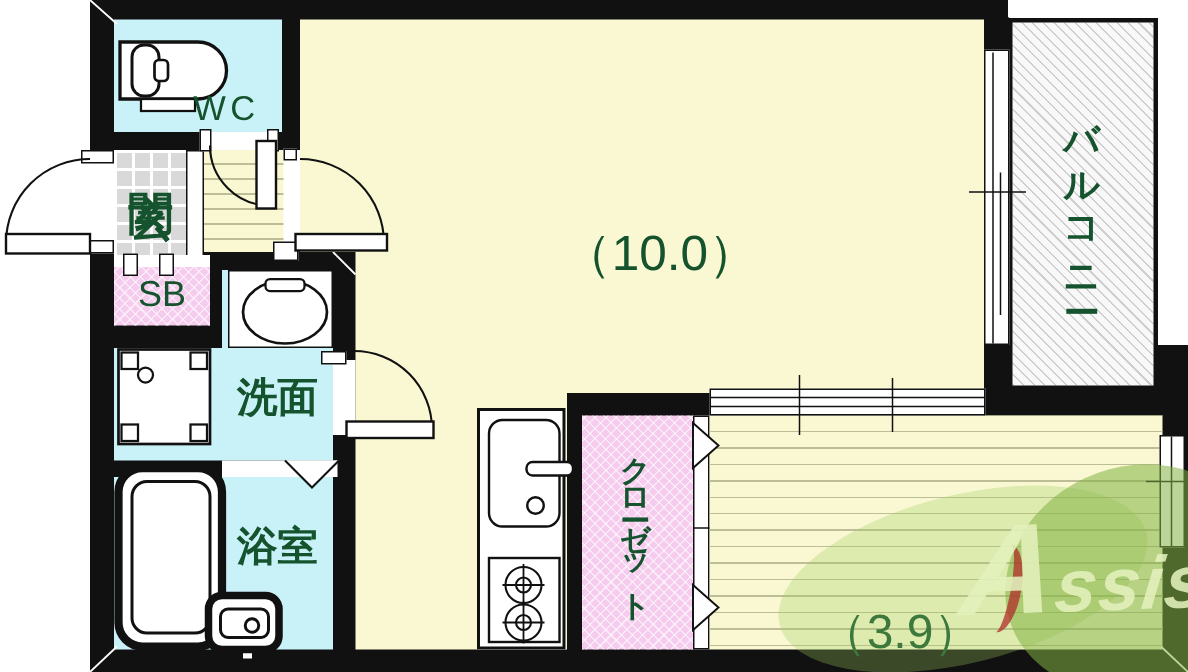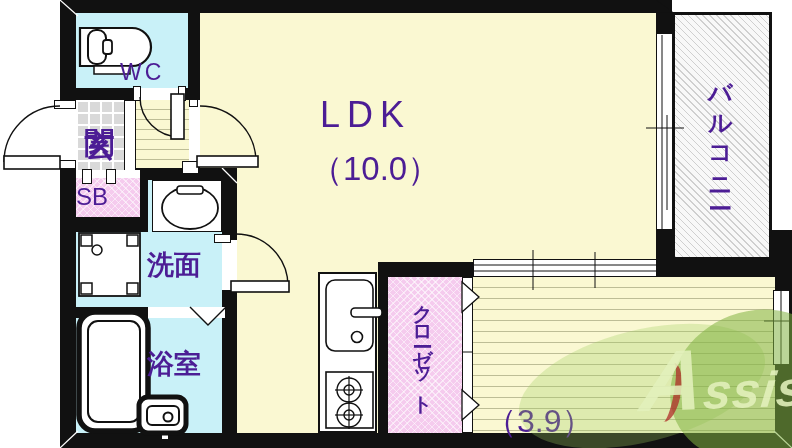--- a/index.html
+++ b/index.html
@@ -35,21 +35,21 @@
     background-image:repeating-linear-gradient(to bottom, transparent 0 10px, #bdbd96 10px 11px);
   }
   .hatch{
     background:#f8f8f8;
     background-image:repeating-linear-gradient(45deg, #cfcfcf 0 1px, transparent 1px 5px);
   }
   .whitebox{background:#fff;}
   .bordered{border:1px solid #111;box-sizing:border-box;}
   .tab{background:#fff;border:1.5px solid #111;box-sizing:border-box;}
   
-  .lbl{color:#4c1d95;line-height:1.05;white-space:nowrap;}
+  .lbl{color:#14532d;text-align:center;line-height:1.05;white-space:nowrap;}
   .vert{writing-mode:vertical-rl;text-orientation:upright;}
   svg{position:absolute;left:0;top:0;}
   
   .wm{position:absolute;left:500px;top:288px;width:292px;height:160px;overflow:hidden;z-index:50;pointer-events:none;}
   .wm .blob{position:absolute;border-radius:50%;}
   .wm .blob1{left:168px;top:24px;width:172px;height:146px;background:rgba(130,178,66,.55);transform:rotate(-25deg);}
   .wm .blob2{left:16px;top:42px;width:252px;height:112px;background:rgba(160,205,95,.30);transform:rotate(-14deg);}
   .wm .wm-text{
     position:absolute;left:142px;top:50px;display:block;
     font-style:italic;font-weight:700;font-size:50px;line-height:.95;
@@ -210,21 +210,20 @@
       <line x1="764" y1="321" x2="792" y2="321"></line>
     </g>
   </svg>
 
   <div class="abs lbl" style="left:120px;top:60px;width:62px;font-size:23px;letter-spacing:3px;">WC</div>
   <div class="abs lbl vert" style="left:84px;top:104px;font-size:30px;font-weight:600;">玄関</div>
   <div class="abs lbl" style="left:147px;top:251px;width:76px;font-size:27px;font-weight:600;">洗面</div>
   <div class="abs lbl" style="left:76px;top:184px;width:64px;font-size:24px;">SB</div>
   <div class="abs lbl" style="left:147px;top:350px;width:76px;font-size:27px;font-weight:700;">浴室</div>
 
-  <div class="abs lbl" style="left:320px;top:96px;width:240px;font-size:36px;letter-spacing:7px;">LDK</div>
   <div class="abs lbl" style="left:310px;top:152px;width:260px;font-size:33px;">（10.0）</div>
 
   <div class="abs lbl" style="left:485px;top:368px;width:230px;font-size:32px;margin-top:37px;">（3.9）</div>
 
   <div class="abs lbl vert" style="left:412px;top:290px;font-size:20px;font-weight:600;">クローゼット</div>
   <div class="abs lbl vert" style="left:708px;top:66px;font-size:24px;font-weight:600;letter-spacing:5px;">バルコニー</div>
 
   <div class="wm">
     <div class="blob blob2"></div>
     <div class="blob blob1"></div>

